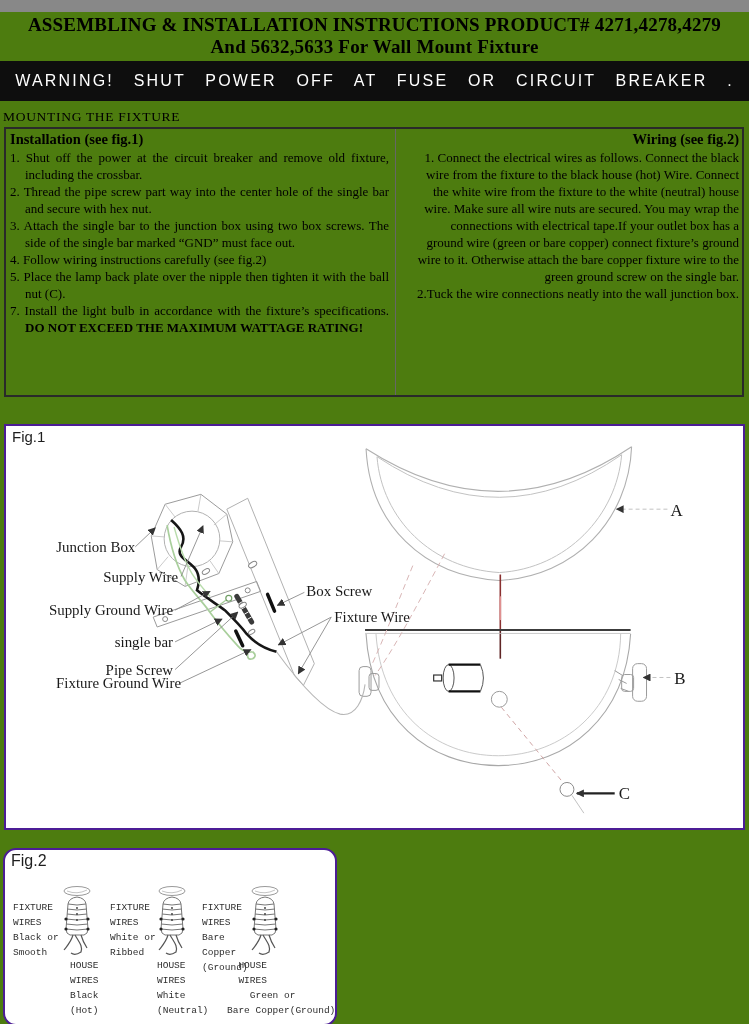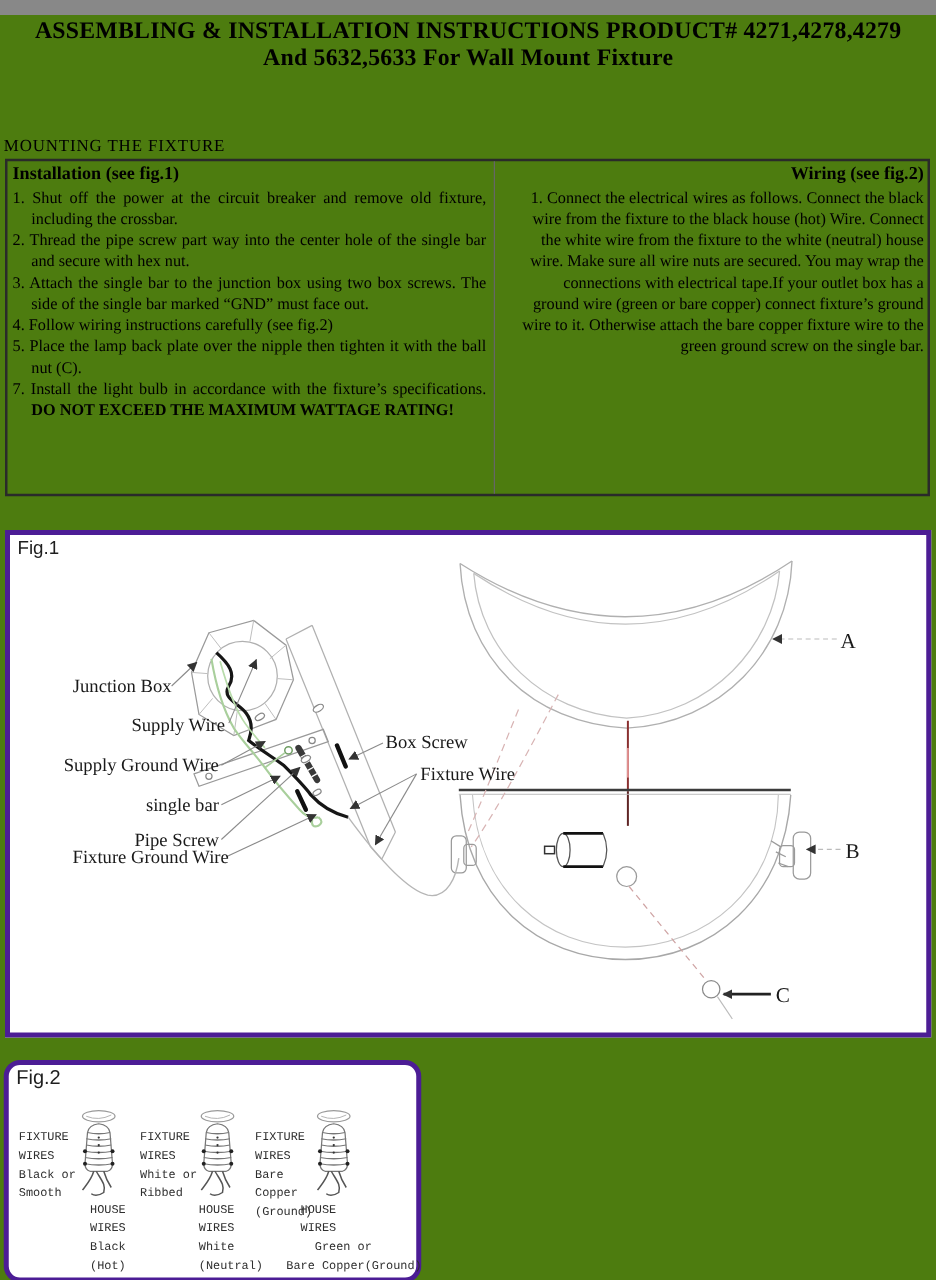--- a/index.html
+++ b/index.html
@@ -14,56 +14,60 @@
   .section-heading{position:absolute;top:97px;left:3px;font-size:13.5px;letter-spacing:0.7px;}
   .info-table{position:absolute;top:115px;left:4px;width:740px;height:270px;
         border:2px solid #2a2a2a;box-sizing:border-box;display:flex;
         font-size:13px;line-height:17px;}
   .col-install{width:390px;border-right:1px solid #666;padding:1px 6px 0 4px;box-sizing:border-box;}
   .col-wiring{flex:1;padding:1px 3px 0 5px;box-sizing:border-box;text-align:right;}
   .col-header{font-size:14.5px;font-weight:bold;line-height:19px;}
   .item{text-indent:-15px;padding-left:15px;}
   .col-install .item{text-align:justify;}
   .bold{font-weight:bold;}
-  .fig-box{position:absolute;border:4px solid #4c1d95;box-sizing:border-box;background:#fff;}
+  .fig-box{position:absolute;border:2px solid #4c1d95;box-sizing:border-box;background:#fff;}
   #fig1-box{top:412px;left:4px;width:741px;height:406px;}
   #fig2-box{top:836px;left:3px;width:334px;height:178px;border-radius:13px;}
   .fig-label{position:absolute;top:2px;left:6px;font-family:"Liberation Sans",sans-serif;
         font-size:15px;color:#1e1e1e;}
   #fig2-box .fig-label{font-size:16px;}
   .mono{position:absolute;font-family:"Liberation Mono","DejaVu Sans Mono",monospace;
         font-size:9.5px;line-height:15px;white-space:pre;color:#2e2e2e;}
   svg{display:block;}
   .dlabel{font-family:"Liberation Serif",serif;font-size:15px;fill:#1a1a1a;}
   .dletter{font-family:"Liberation Serif",serif;font-size:17px;fill:#1a1a1a;}
 </style>
 </head>
 <body>
 
 <div id="page">
 
   <div id="title1" class="title-line">ASSEMBLING &amp; INSTALLATION INSTRUCTIONS PRODUCT# 4271,4278,4279</div>
   <div id="title2" class="title-line">And 5632,5633 For Wall Mount Fixture</div>
 
+  <div class="banner">
+    <span>WARNING! SHUT POWER OFF AT FUSE OR CIRCUIT BREAKER .</span>
+  </div>
 
   <div class="section-heading">MOUNTING THE FIXTURE</div>
 
   <div class="info-table">
     <div class="col-install">
       <div class="col-header">Installation (see fig.1)</div>
       <div class="item">1. Shut off the power at the circuit breaker and remove old fixture, including the crossbar.</div>
       <div class="item">2. Thread the pipe screw part way into the center hole of the single bar and secure with hex nut.</div>
       <div class="item">3. Attach the single bar to the junction box using two box screws. The side of the single bar marked “GND” must face out.</div>
       <div class="item">4. Follow wiring instructions carefully (see fig.2)</div>
       <div class="item">5. Place the lamp back plate over the nipple then tighten it with the ball nut (C).</div>
       <div class="item"><span>7. Install the light bulb in accordance with the fixture’s specifications. </span><span class="bold">DO NOT EXCEED THE MAXIMUM WATTAGE RATING!</span></div>
     </div>
     <div class="col-wiring">
       <div class="col-header">Wiring (see fig.2)</div>
       <div class="item">1. Connect the electrical wires as follows. Connect the black wire from the fixture to the black house (hot) Wire. Connect the white wire from the fixture to the white (neutral) house wire. Make sure all wire nuts are secured. You may wrap the connections with electrical tape.If your outlet box has a ground wire (green or bare copper) connect fixture’s ground wire to it. Otherwise attach the bare copper fixture wire to the green ground screw on the single bar.</div>
+      <div class="item">2.Tuck the wire connections neatly into the wall junction box.</div>
     </div>
   </div>
 
   <div id="fig1-box" class="fig-box">
     <div class="fig-label">Fig.1</div>
     <svg width="737" height="402" viewBox="0 0 741 406" preserveAspectRatio="none">
       <defs>
         <marker id="arr" markerWidth="8" markerHeight="8" refX="7" refY="4" orient="auto" markerUnits="userSpaceOnUse">
           <path d="M0,0 L8,4 L0,8 Z" fill="#333"></path>
         </marker>

